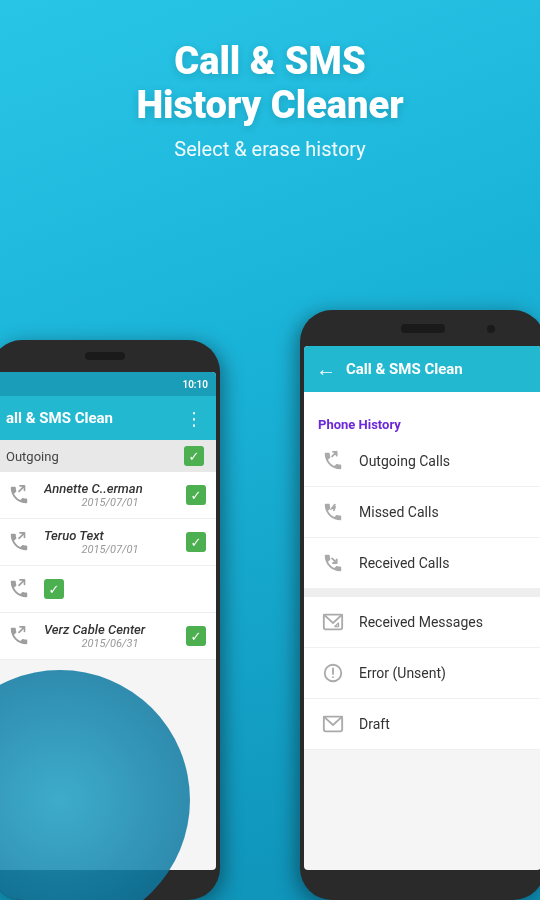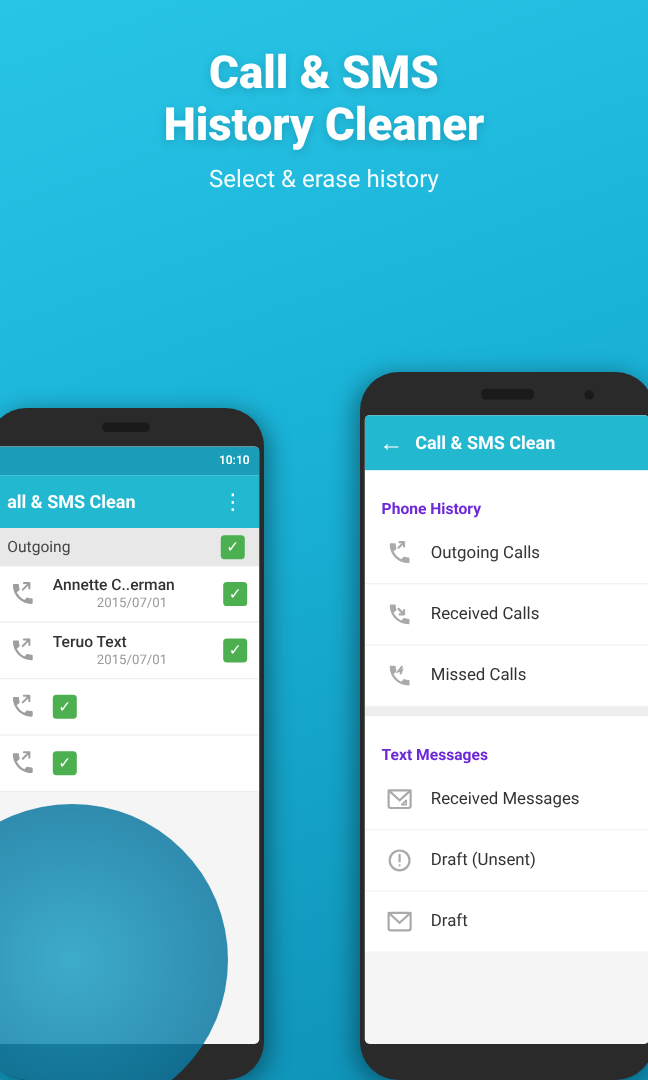--- a/index.html
+++ b/index.html
@@ -154,20 +154,21 @@
       align-items: center;
       justify-content: center;
       flex-shrink: 0;
     }
     .call-icon svg {
       width: 22px;
       height: 22px;
     }
     .call-info {
       flex: 1;
+      font-style: italic;
     }
     .call-name {
       font-size: 13px;
       font-weight: 500;
       color: #333;
       white-space: nowrap;
       overflow: hidden;
       text-overflow: ellipsis;
       max-width: 130px;
     }
@@ -364,20 +365,24 @@
           <div class="green-check">✓</div>
         </div>
 
         <div class="call-item">
           <div class="call-icon">
             <svg viewBox="0 0 24 24" fill="none">
               <path d="M6.5 10.5c1.5 3 4 5.5 7 7l2-2c.3-.3.7-.4 1-.2 1.1.4 2.3.6 3.5.6.6 0 1 .4 1 1V20c0 .6-.4 1-1 1C10.6 21 3 13.4 3 4c0-.6.4-1 1-1h3.5c.6 0 1 .4 1 1 0 1.2.2 2.4.6 3.5.1.3 0 .7-.2 1l-2.4 2z" fill="#9e9e9e"></path>
               <path d="M18 2l-6 6M18 2h-5M18 2v5" stroke="#9e9e9e" stroke-width="1.8" stroke-linecap="round"></path>
             </svg>
           </div>
+          <div class="call-info">
+            <div class="call-name">Verz Cable Center</div>
+            <div class="call-date">2015/06/31</div>
+          </div>
           <div class="green-check">✓</div>
         </div>
 
       </div>
     </div>
 
     <div class="circle-overlay"></div>
   </div>
 
   <div class="phone-right">
@@ -399,39 +404,38 @@
             <path d="M16 2l-5 5M16 2h-4M16 2v4" stroke="#aaa" stroke-width="2" stroke-linecap="round"></path>
           </svg>
         </div>
         <div class="menu-item-label">Outgoing Calls</div>
       </div>
 
       <div class="menu-item">
         <div class="menu-item-icon">
           <svg width="22" height="22" viewBox="0 0 24 24" fill="none">
             <path d="M6.5 10.5c1.5 3 4 5.5 7 7l2-2c.3-.3.7-.4 1-.2 1.1.4 2.3.6 3.5.6.6 0 1 .4 1 1V20c0 .6-.4 1-1 1C10.6 21 3 13.4 3 4c0-.6.4-1 1-1h3.5c.6 0 1 .4 1 1 0 1.2.2 2.4.6 3.5.1.3 0 .7-.2 1l-2.4 2z" fill="#aaa"></path>
+            <path d="M14 4l-3 4 3-1-1 3" stroke="#aaa" stroke-width="2" stroke-linecap="round"></path>
+          </svg>
+        </div>
+        <div class="menu-item-label">Missed Calls</div>
+      </div>
+
+      <div class="menu-item">
+        <div class="menu-item-icon">
+          <svg width="22" height="22" viewBox="0 0 24 24" fill="none">
+            <path d="M6.5 10.5c1.5 3 4 5.5 7 7l2-2c.3-.3.7-.4 1-.2 1.1.4 2.3.6 3.5.6.6 0 1 .4 1 1V20c0 .6-.4 1-1 1C10.6 21 3 13.4 3 4c0-.6.4-1 1-1h3.5c.6 0 1 .4 1 1 0 1.2.2 2.4.6 3.5.1.3 0 .7-.2 1l-2.4 2z" fill="#aaa"></path>
             <path d="M11 7l5 5M16 12V8M16 12h-4" stroke="#aaa" stroke-width="2" stroke-linecap="round"></path>
           </svg>
         </div>
         <div class="menu-item-label">Received Calls</div>
       </div>
 
-      <div class="menu-item">
-        <div class="menu-item-icon">
-          <svg width="22" height="22" viewBox="0 0 24 24" fill="none">
-            <path d="M6.5 10.5c1.5 3 4 5.5 7 7l2-2c.3-.3.7-.4 1-.2 1.1.4 2.3.6 3.5.6.6 0 1 .4 1 1V20c0 .6-.4 1-1 1C10.6 21 3 13.4 3 4c0-.6.4-1 1-1h3.5c.6 0 1 .4 1 1 0 1.2.2 2.4.6 3.5.1.3 0 .7-.2 1l-2.4 2z" fill="#aaa"></path>
-            <path d="M14 4l-3 4 3-1-1 3" stroke="#aaa" stroke-width="2" stroke-linecap="round"></path>
-          </svg>
-        </div>
-        <div class="menu-item-label">Missed Calls</div>
-      </div>
-
       <div class="section-divider"></div>
 
-      <div class="menu-section-label">Text Messages</div>
 
 
       <div class="menu-item">
         <div class="menu-item-icon">
           <svg width="22" height="22" viewBox="0 0 24 24" fill="none">
             <rect x="2" y="4" width="20" height="16" rx="2" fill="none" stroke="#aaa" stroke-width="2"></rect>
             <path d="M2 4l10 9 10-9" stroke="#aaa" stroke-width="2" stroke-linecap="round"></path>
             <path d="M14 17l4-4" stroke="#aaa" stroke-width="1.5" stroke-linecap="round"></path>
             <path d="M18 17v-3M18 17h-3" stroke="#aaa" stroke-width="1.5" stroke-linecap="round"></path>
           </svg>
@@ -440,21 +444,21 @@
       </div>
 
       <div class="menu-item">
         <div class="menu-item-icon">
           <svg width="22" height="22" viewBox="0 0 24 24" fill="none">
             <circle cx="12" cy="12" r="9" stroke="#aaa" stroke-width="2" fill="none"></circle>
             <path d="M12 7v6" stroke="#aaa" stroke-width="2" stroke-linecap="round"></path>
             <circle cx="12" cy="16.5" r="1" fill="#aaa"></circle>
           </svg>
         </div>
-        <div class="menu-item-label">Draft (Unsent)</div>
+        <div class="menu-item-label">Error (Unsent)</div>
       </div>
 
       <div class="menu-item">
         <div class="menu-item-icon">
           <svg width="22" height="22" viewBox="0 0 24 24" fill="none">
             <rect x="2" y="4" width="20" height="16" rx="2" fill="none" stroke="#aaa" stroke-width="2"></rect>
             <path d="M2 4l10 9 10-9" stroke="#aaa" stroke-width="2" stroke-linecap="round"></path>
           </svg>
         </div>
         <div class="menu-item-label">Draft</div>

